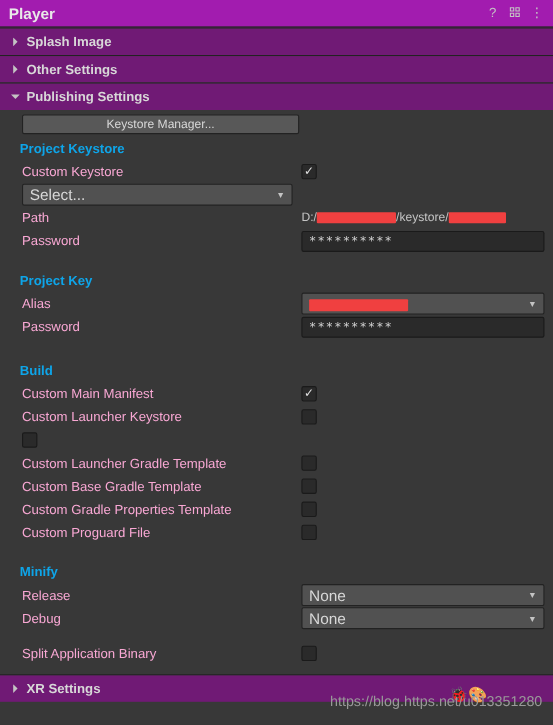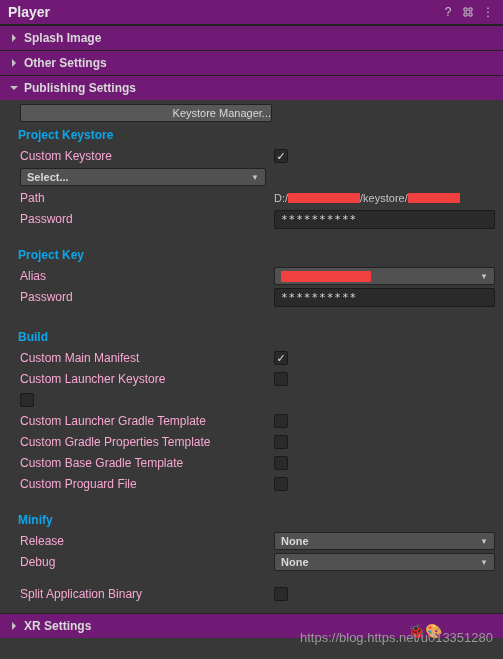--- a/index.html
+++ b/index.html
@@ -1,36 +1,36 @@
 <!DOCTYPE html>
 <html><head>
 <meta charset="utf-8">
 <style>
   * { margin: 0; padding: 0; box-sizing: border-box; font-family: Arial, Helvetica, sans-serif; }
   body { background: #383838; color: #C4C4C4; font-size: 12px; width: 503px; height: 659px; overflow: hidden; position: relative; }
-  .header { background: #701a75; padding: 4px 8px; display: flex; align-items: center; justify-content: space-between; border-bottom: 1px solid #222; }
+  .header { background: #a21caf; padding: 4px 8px; display: flex; align-items: flex-start; justify-content: space-between; border-bottom: 1px solid #222; }
   .title { color: #E8E8E8; font-size: 14px; font-weight: bold; }
   .header-icons { display: flex; gap: 6px; }
   .hicon { width: 14px; height: 14px; display: flex; align-items: center; justify-content: center; color: #C4C4C4; cursor: pointer; }
   .section { border-top: 1px solid #222; }
   .section-header { display: flex; align-items: center; padding: 5px 8px; background: #701a75; cursor: pointer; }
   .foldout { width: 12px; height: 12px; margin-right: 4px; display: flex; align-items: center; justify-content: center; }
   .section-title { color: #D8D8D8; font-weight: bold; font-size: 12px; }
   .section-body { padding: 4px 8px 8px 20px; }
-  .btn { background: #585858; border: 1px solid #222; color: #D8D8D8; font-size: 11px; padding: 2px 0; width: 252px; text-align: right; cursor: pointer; border-radius: 2px; margin-bottom: 6px; }
+  .btn { background: #585858; border: 1px solid #222; color: #D8D8D8; font-size: 11px; padding: 2px 0; width: 252px; text-align: center; cursor: pointer; border-radius: 2px; margin-bottom: 6px; }
   .sub-title { color: #0ea5e9; font-weight: bold; margin: 4px 0 4px -2px; }
   .row { display: flex; align-items: center; min-height: 20px; margin: 1px 0; }
   .label { width: 254px; flex-shrink: 0; color: #f9a8d4; }
   .indent { padding-left: 14px; }
   .ctrl { flex: 1; display: flex; align-items: center; }
   .checkbox { width: 14px; height: 14px; background: #2A2A2A; border: 1px solid #1A1A1A; border-radius: 2px; display: flex; align-items: center; justify-content: center; cursor: pointer; }
   .checkbox.checked::after { content: '✓'; color: #E0E0E0; font-size: 11px; line-height: 1; }
   .dropdown { background: #515151; border: 1px solid #222; border-radius: 2px; padding: 1px 6px; display: flex; align-items: center; justify-content: space-between; cursor: pointer; width: 100%; min-height: 18px; }
   .dropdown.narrow { width: 246px; }
-  .dd-text { color: #D8D8D8; font-size: 11px; font-weight: bold; }
+  .dd-text { color: #D8D8D8; font-size: 14px; }
   .dd-arrow { color: #C4C4C4; font-size: 8px; }
   .input { background: #2A2A2A; border: 1px solid #1A1A1A; border-radius: 2px; padding: 2px 6px; color: #D8D8D8; font-size: 11px; width: 100%; min-height: 18px; font-family: monospace; letter-spacing: 1px; }
   .path-text { color: #C4C4C4; font-size: 11px; white-space: nowrap; overflow: hidden; }
   .redact { background: #F04040; color: #F04040; display: inline-block; height: 10px; border-radius: 1px; vertical-align: middle; }
   .alias-dd .dd-text { position: relative; }
   .alias-dd .redact { height: 11px; }
   .mono { font-family: 'Courier New', monospace; font-size: 11px; color: #C4C4C4; }
   .watermark { position: absolute; bottom: 14px; right: 10px; color: #999; font-size: 13px; pointer-events: none; }
   .emoji { position: absolute; bottom: 20px; right: 60px; font-size: 14px; pointer-events: none; }
 </style>
@@ -163,28 +163,28 @@
     </div>
 
     <div class="row">
       <div class="label">Custom Launcher Gradle Template</div>
       <div class="ctrl">
           <div class="checkbox"></div>
         </div>
     </div>
 
     <div class="row">
+      <div class="label">Custom Base Gradle Template</div>
+      <div class="ctrl">
+          <div class="checkbox"></div>
+        </div>
+    </div>
+
+    <div class="row">
       <div class="label">Custom Gradle Properties Template</div>
-      <div class="ctrl">
-          <div class="checkbox"></div>
-        </div>
-    </div>
-
-    <div class="row">
-      <div class="label">Custom Base Gradle Template</div>
       <div class="ctrl">
           <div class="checkbox"></div>
         </div>
     </div>
 
     <div class="row">
       <div class="label">Custom Proguard File</div>
       <div class="ctrl">
           <div class="checkbox"></div>
         </div>

